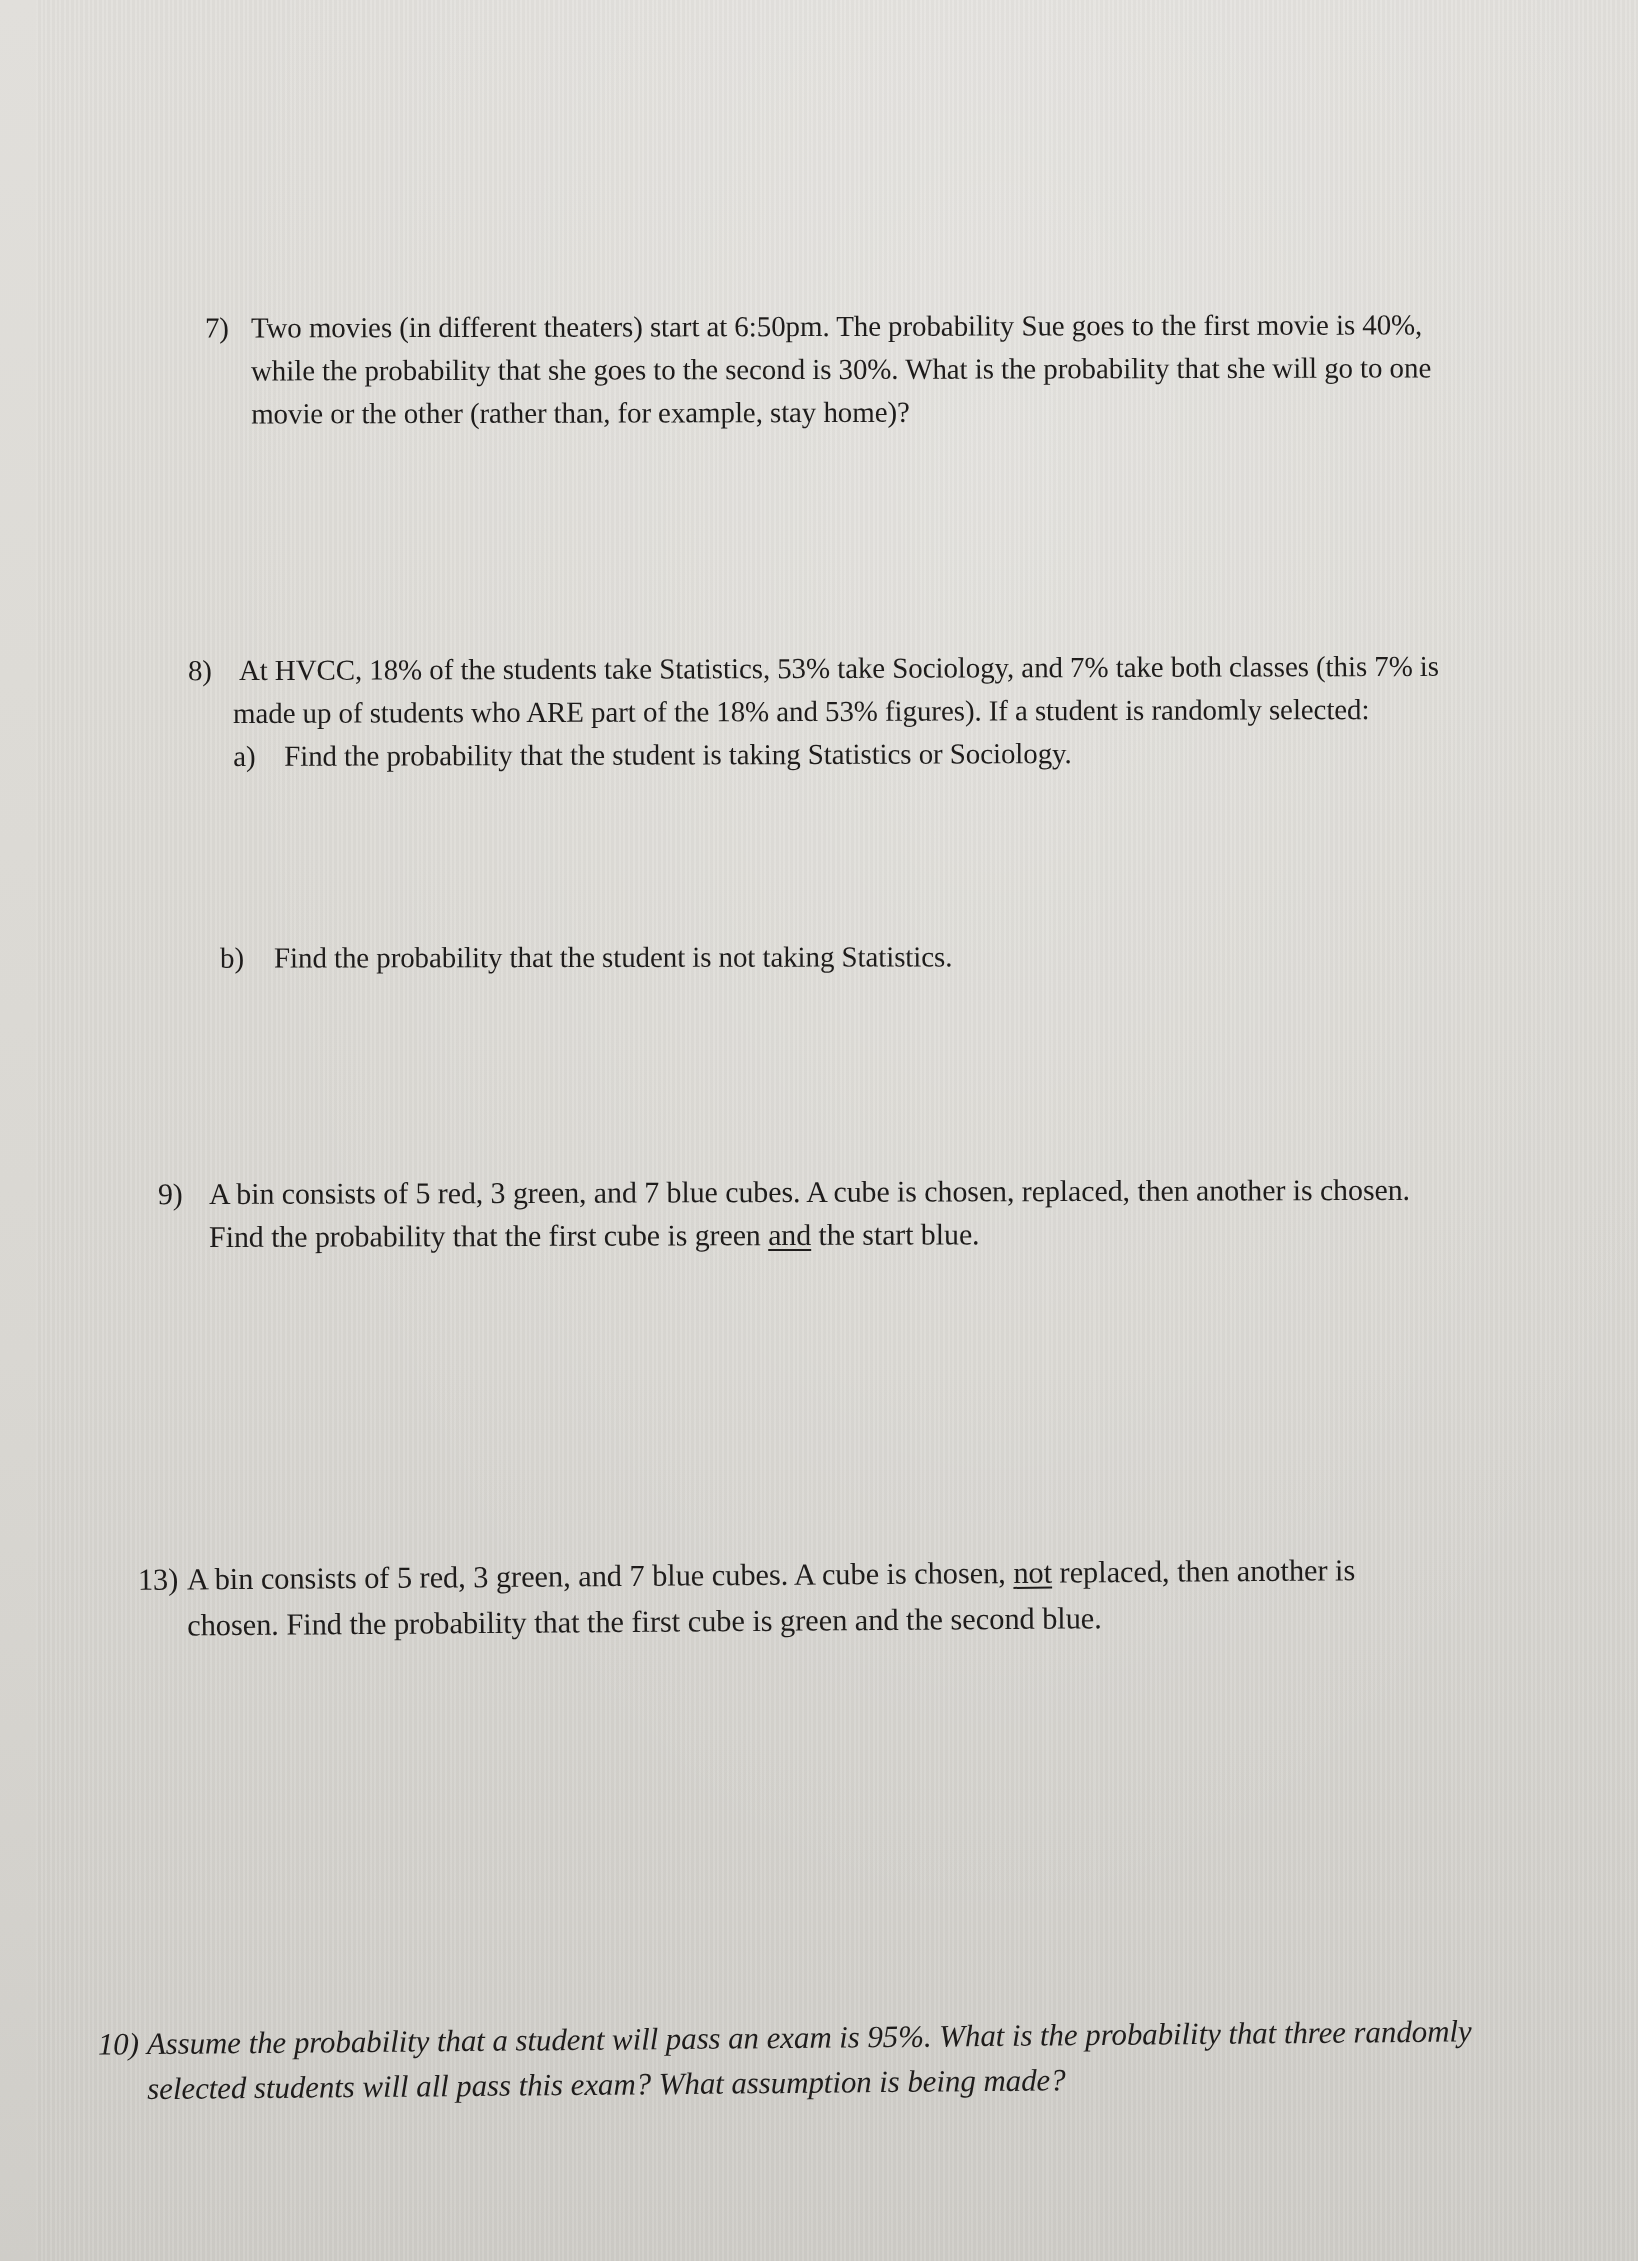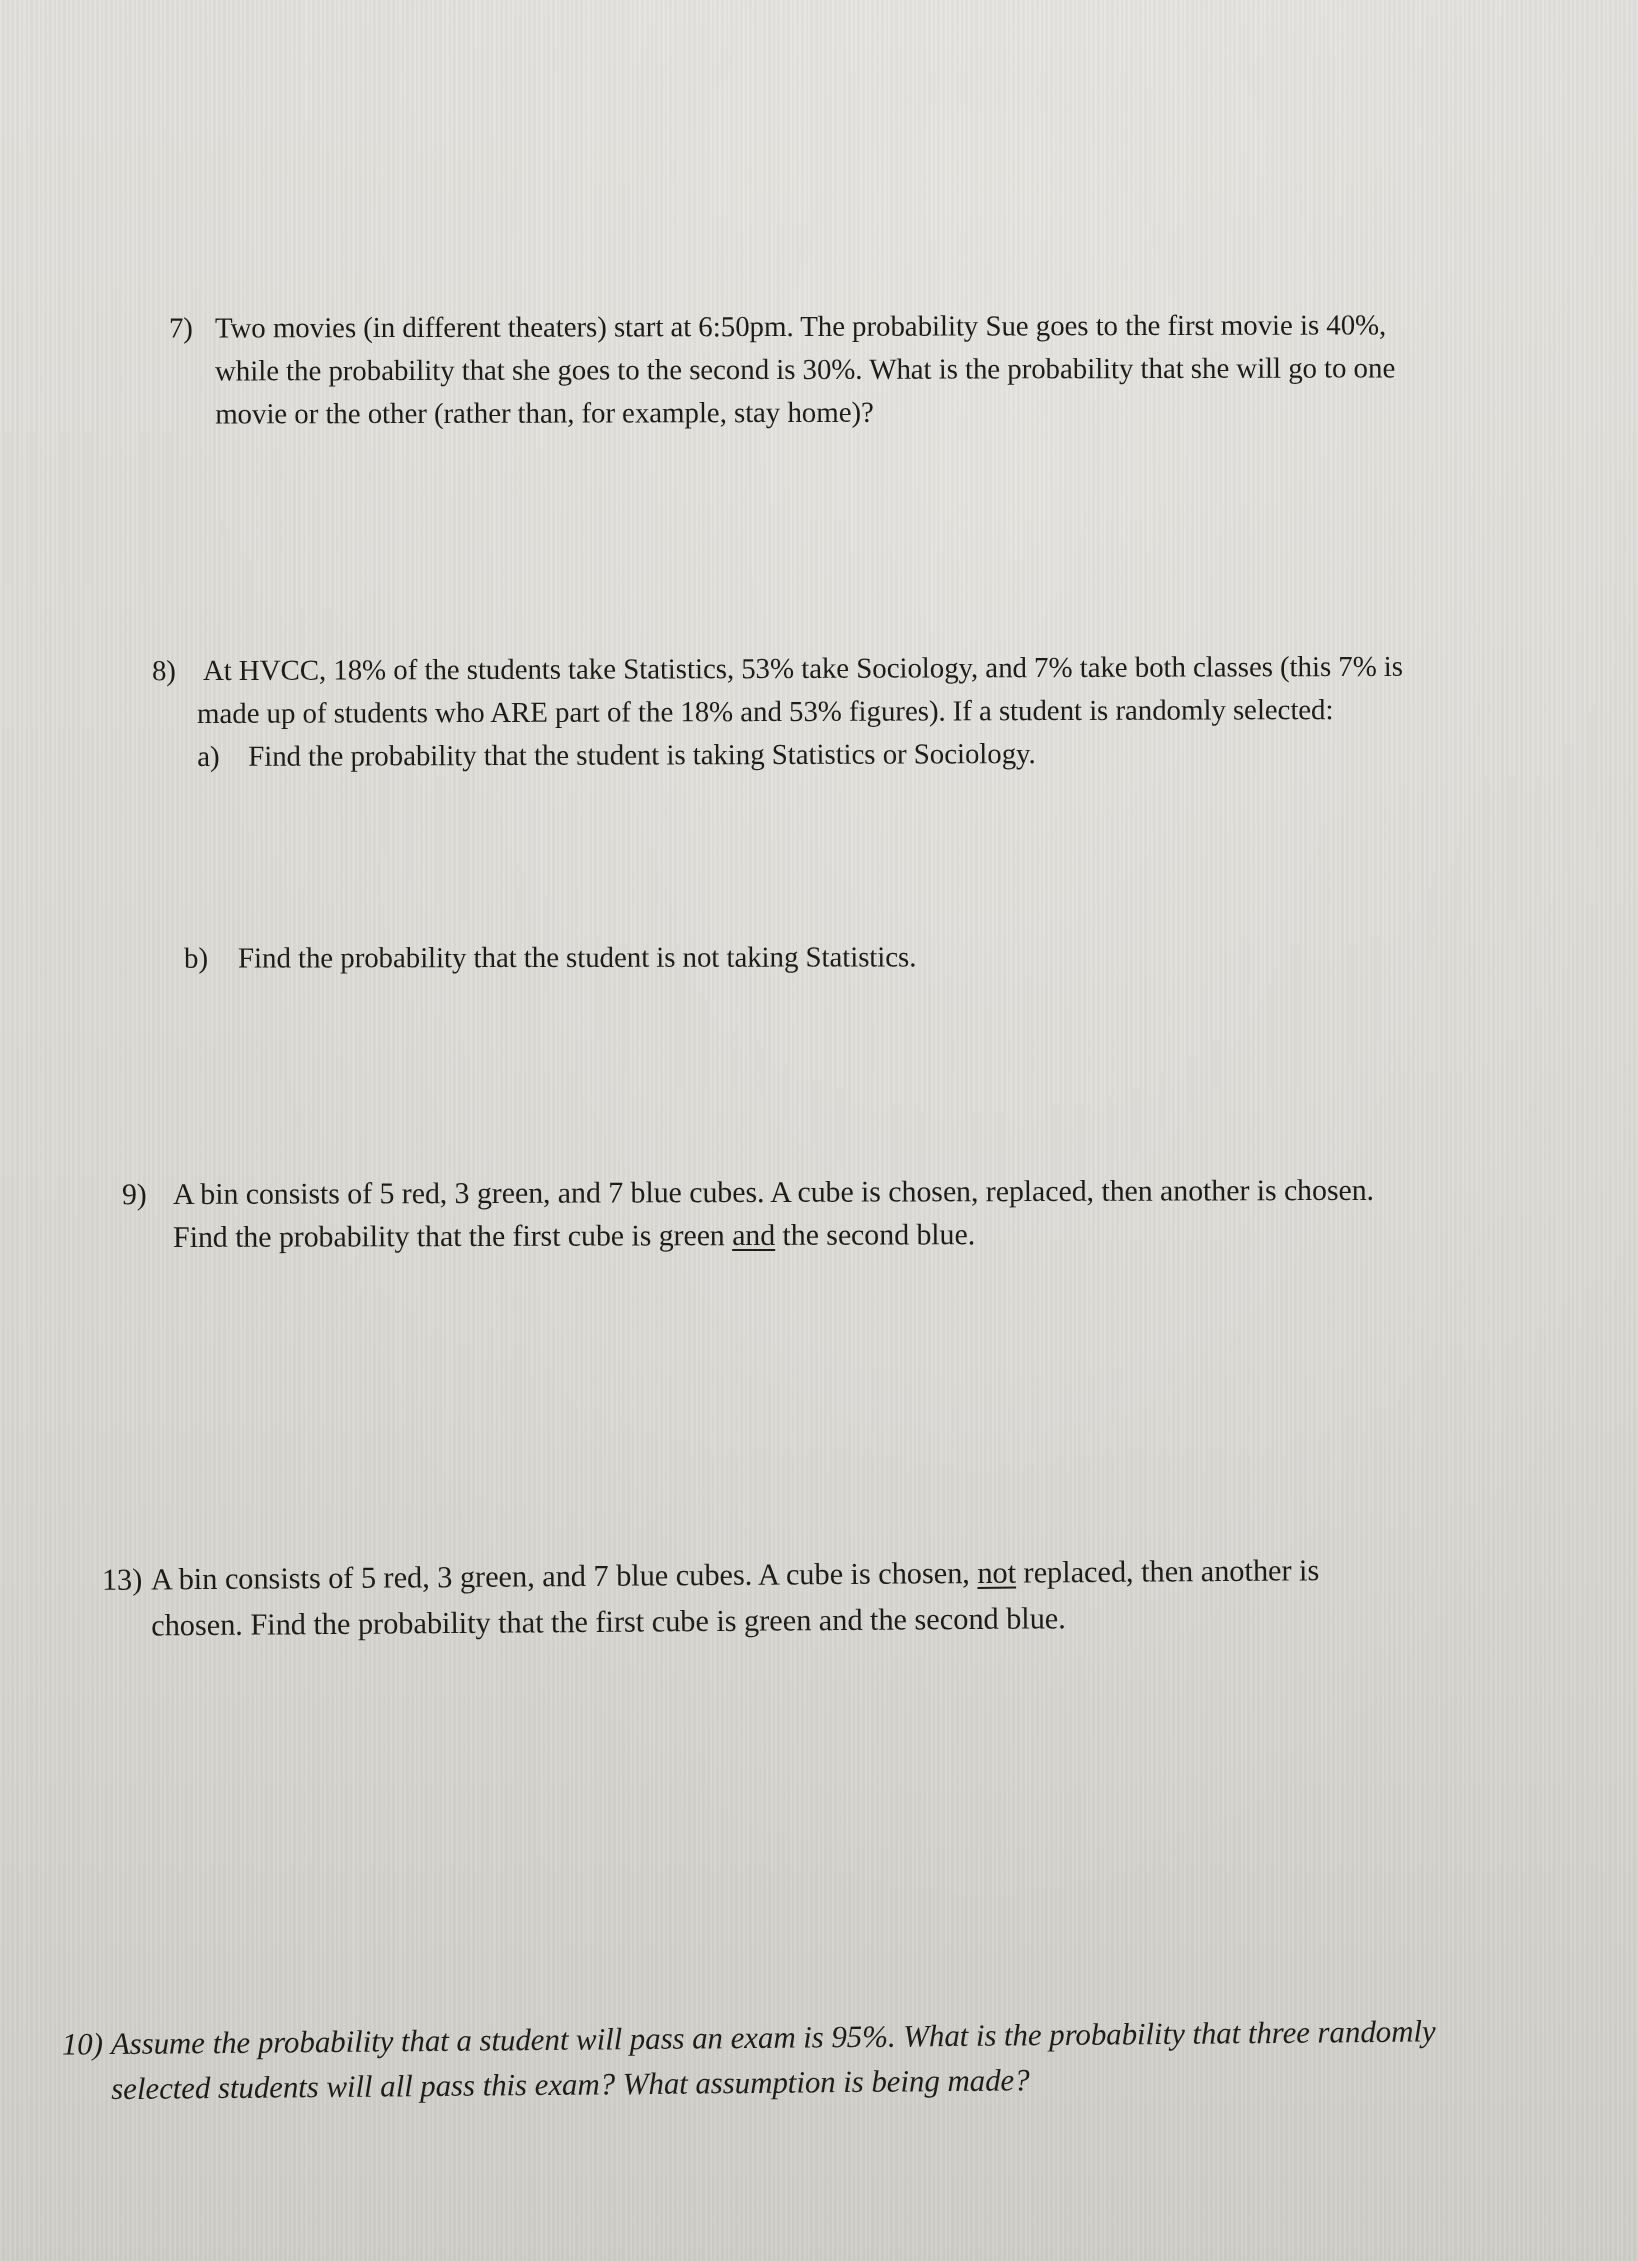--- a/index.html
+++ b/index.html
@@ -11,20 +11,21 @@
       height: 2261px;
       overflow: hidden;
       position: relative;
       background: linear-gradient(180deg, #e1dfdb 0%, #dddbd6 30%, #d9d7d2 60%, #d3d1cc 85%, #cfcdc8 100%);
       font-family: "Liberation Serif", "DejaVu Serif", serif;
       color: #1e1c1b;
     }
     .page {
       position: absolute;
       inset: 0;
+      margin-left: 36px;
     }
     .paper-texture {
       position: absolute;
       inset: 0;
       background:
         repeating-linear-gradient(90deg, rgba(255,255,255,0.06) 0px, rgba(255,255,255,0.06) 2px, rgba(0,0,0,0.02) 2px, rgba(0,0,0,0.02) 4.7px),
         radial-gradient(ellipse at 60% 20%, rgba(255,255,255,0.18), rgba(255,255,255,0) 60%);
       pointer-events: none;
     }
     .problem {
@@ -106,21 +107,21 @@
   <div class="problem" id="p8b">
     <div class="line">
       <span class="sub-lbl">b)</span><span>Find the probability that the student is not taking Statistics.</span>
     </div>
   </div>
 
   <div class="problem" id="p9">
     <div class="line l1">
       <span class="num">9)</span><span>A bin consists of 5 red, 3 green, and 7 blue cubes.  A cube is chosen, replaced, then another is chosen.</span>
     </div>
-    <div class="line l2"><span>Find the probability that the first cube is green </span><span class="u">and</span><span> the second blue.</span></div>
+    <div class="line l2"><span>Find the probability that the first cube is green </span><span class="u">and</span><span> the start blue.</span></div>
   </div>
 
   <div class="problem" id="p10">
     <div class="line l1">
       <span class="num">13)</span><span>A bin consists of 5 red, 3 green, and 7 blue cubes.  A cube is chosen, </span><span class="u">not</span><span> replaced, then another is</span>
     </div>
     <div class="line l2">chosen.  Find the probability that the first cube is green and the second blue.</div>
   </div>
 
   <div class="problem italic" id="p11">

